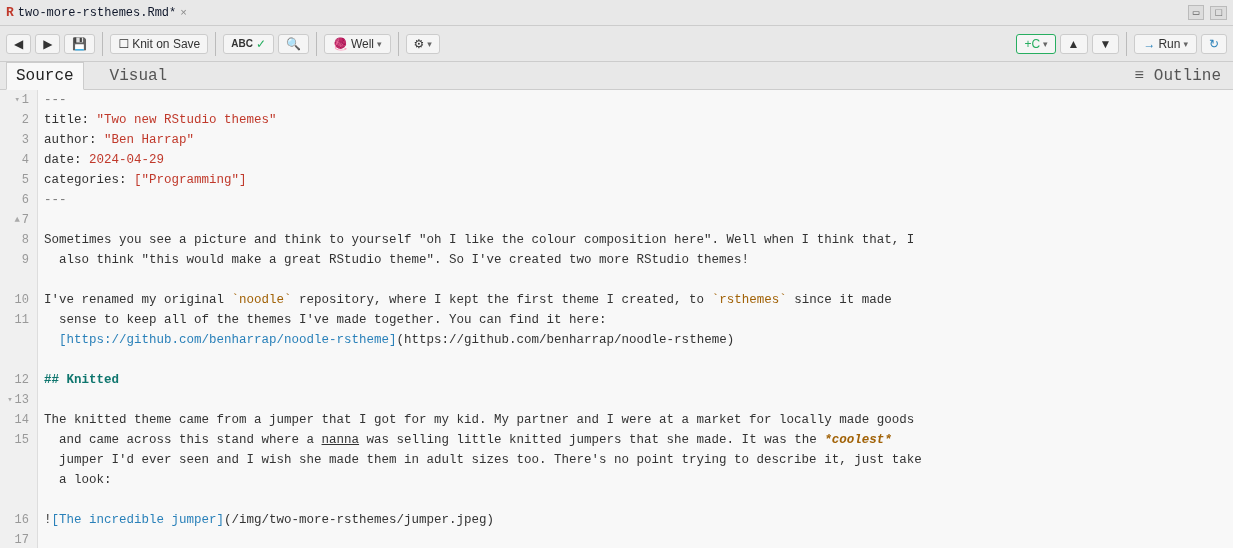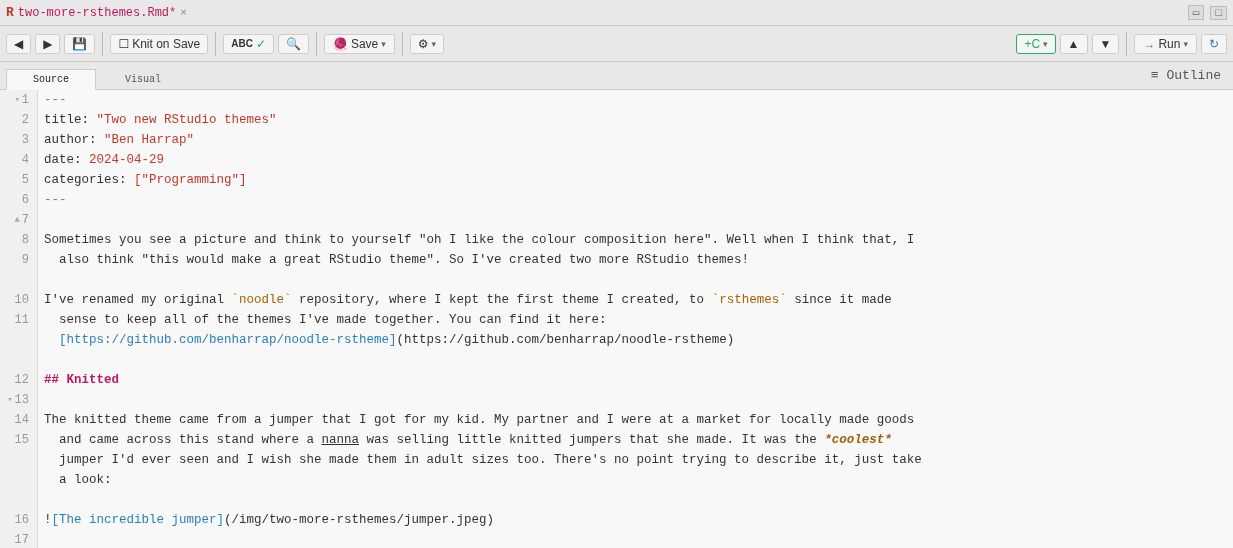--- a/index.html
+++ b/index.html
@@ -6,21 +6,21 @@
     body { font-family: 'Courier New', Courier, monospace; font-size: 13px; background: #f0f0f0; color: #333; overflow: hidden; }
 
     
     .title-bar {
       display: flex; align-items: center; justify-content: space-between;
       background: #e8e8e8; border-bottom: 1px solid #ccc;
       padding: 2px 6px; height: 26px;
     }
     .title-bar-left { display: flex; align-items: center; gap: 4px; }
     .title-bar-right { display: flex; align-items: center; gap: 6px; }
-    .tab-title { font-size: 12px; color: #be185d; }
+    .tab-title { font-size: 12px; color: #0f172a; }
     .tab-close { font-size: 11px; color: #888; cursor: pointer; }
     .win-btn { font-size: 11px; color: #666; cursor: pointer; background: #ddd; border: 1px solid #bbb; padding: 0 4px; }
 
     
     .toolbar {
       display: flex; align-items: center; gap: 4px;
       background: #e8e8e8; border-bottom: 1px solid #ccc;
       padding: 3px 6px; height: 36px;
     }
     .toolbar-btn {
@@ -43,30 +43,30 @@
     }
     .dropdown-arrow { font-size: 9px; color: #666; }
 
     
     .view-tabs {
       display: flex; align-items: flex-end;
       background: #e8e8e8; border-bottom: 1px solid #ccc;
       padding: 0 6px; height: 28px;
     }
     .view-tab {
-      padding: 4px 26px; font-size: 10px; cursor: pointer;
+      padding: 4px 9px; font-size: 16px; cursor: pointer;
       border: 1px solid transparent; border-bottom: none;
-      color: #555; background: transparent; margin-right: 2px;
+      color: #555; background: transparent; margin-right: 16px;
     }
     .view-tab.active {
       background: #f8f8f8; border-color: #ccc; border-bottom: 1px solid #f8f8f8;
       color: #222; font-weight: 500; margin-bottom: -1px; z-index: 1;
     }
     .outline-btn {
-      margin-left: auto; font-size: 13px; color: #555; cursor: pointer;
+      margin-left: auto; font-size: 16px; color: #555; cursor: pointer;
       display: flex; align-items: center; gap: 3px; padding: 2px 6px;
       align-self: center;
     }
 
     
     .editor {
       background: #f8f8f8; overflow: auto;
       height: calc(548px - 26px - 36px - 28px);
       display: flex;
     }
@@ -85,21 +85,21 @@
     .code-line {
       height: 20px; line-height: 20px; padding: 0 6px;
       white-space: pre; font-size: 12.5px; color: #333;
     }
 
     
     .c-gray { color: #777; }
     .c-string { color: #c0392b; }
     .c-link { color: #2980b9; }
     .c-bold-link { color: #a16207; font-style: italic; font-weight: bold; }
-    .c-heading { color: #be185d; font-weight: bold; margin-top: 24px; }
+    .c-heading { color: #0f766e; font-weight: bold; margin-top: 24px; }
     .c-strikethrough { text-decoration: underline; }
     .c-inline-code { color: #a16207; }
   </style>
 </head>
 <body>
 
 <div class="title-bar">
   <div class="title-bar-left">
     <span style="color:#c0392b; font-weight:bold; font-size:13px;">R</span>
     <span class="tab-title">two-more-rsthemes.Rmd*</span>
@@ -130,21 +130,21 @@
   <button class="toolbar-btn">
     <span style="font-size:10px; font-weight:bold;">ABC</span>
     <span style="color:#27ae60;">✓</span>
   </button>
   <button class="toolbar-btn">
     <span>🔍</span>
   </button>
   <div class="toolbar-sep"></div>
   <button class="knit-btn">
     <span style="color:#e74c3c;">🧶</span>
-    <span>Save</span>
+    <span>Well</span>
     <span class="dropdown-arrow">▾</span>
   </button>
   <div class="toolbar-sep"></div>
   <button class="toolbar-btn">
     <span>⚙</span>
     <span class="dropdown-arrow">▾</span>
   </button>
   <div class="toolbar-spacer"></div>
   <button class="toolbar-btn" style="color:#27ae60; border-color:#27ae60;">
     <span>+C</span>

